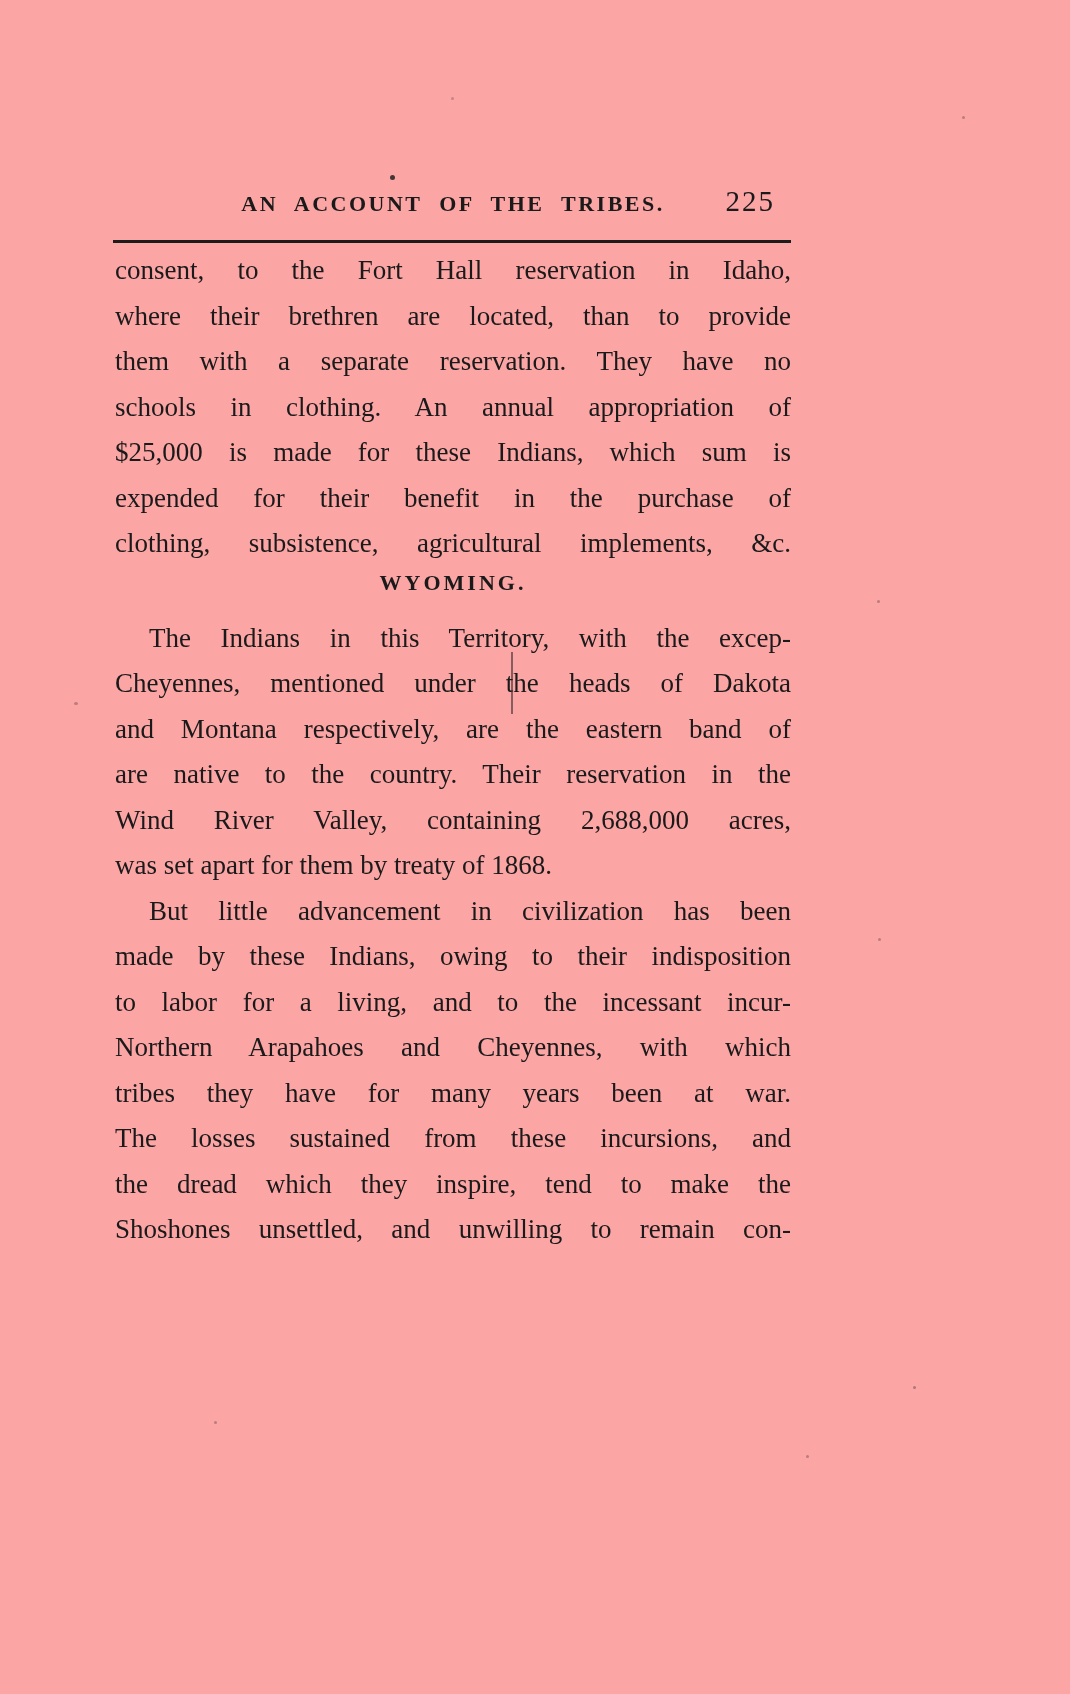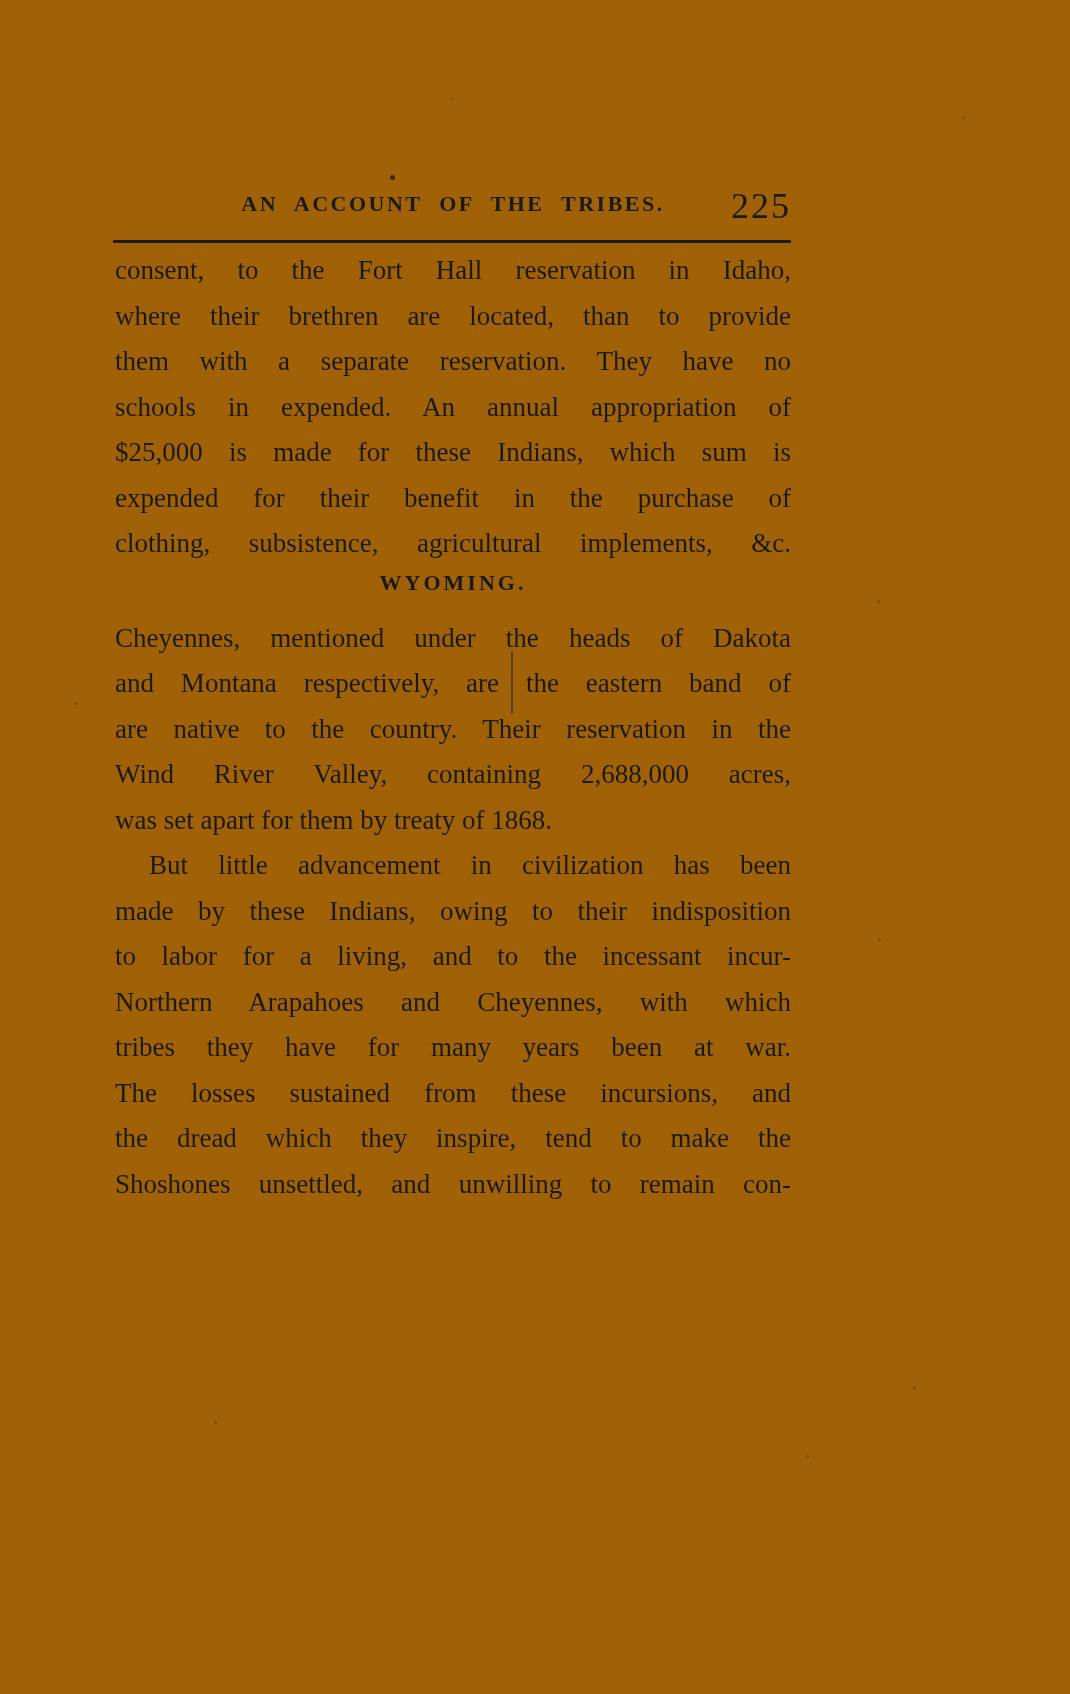--- a/index.html
+++ b/index.html
@@ -4,21 +4,21 @@
 <style>
   html, body {
     margin: 0;
     padding: 0;
     background: #fdfdfc;
   }
   .page {
     position: relative;
     width: 1070px;
     height: 1694px;
-    background: #a16207;
+    background: #fca5a5;
     overflow: hidden;
     font-family: "Liberation Serif", serif;
     color: #1a1a1a;
   }
   .running-header {
     position: absolute;
     top: 191px;
     left: 115px;
     width: 676px;
     height: 30px;
@@ -27,23 +27,23 @@
     display: block;
     text-align: center;
     font-size: 22px;
     font-weight: bold;
     letter-spacing: 2.5px;
     word-spacing: 9px;
     white-space: nowrap;
   }
   .page-number {
     position: absolute;
-    right: 0;
+    right: 16px;
     top: -6px;
-    font-size: 36px;
+    font-size: 29px;
     letter-spacing: 2px;
   }
   .header-rule {
     position: absolute;
     top: 240px;
     left: 113px;
     width: 678px;
     height: 3px;
     background: #1c1c1c;
   }
@@ -96,25 +96,26 @@
     <span class="header-title">AN ACCOUNT OF THE TRIBES.</span>
     <span class="page-number">225</span>
   </div>
 
   <div class="header-rule"></div>
 
   <div class="page-body">
       <div class="line">consent, to the Fort Hall reservation in Idaho,</div>
       <div class="line">where their brethren are located, than to provide</div>
       <div class="line">them with a separate reservation. They have no</div>
-      <div class="line">schools in expended. An annual appropriation of</div>
+      <div class="line">schools in clothing. An annual appropriation of</div>
       <div class="line">$25,000 is made for these Indians, which sum is</div>
       <div class="line">expended for their benefit in the purchase of</div>
       <div class="line">clothing, subsistence, agricultural implements, &amp;c.</div>
       <div class="section-heading">WYOMING.</div>
+      <div class="line indent">The Indians in this Territory, with the excep-</div>
       <div class="line">Cheyennes, mentioned under the heads of Dakota</div>
       <div class="line">and Montana respectively, are the eastern band of</div>
       <div class="line">are native to the country. Their reservation in the</div>
       <div class="line">Wind River Valley, containing 2,688,000 acres,</div>
       <div class="line no-justify">was set apart for them by treaty of 1868.</div>
       <div class="line indent">But little advancement in civilization has been</div>
       <div class="line">made by these Indians, owing to their indisposition</div>
       <div class="line">to labor for a living, and to the incessant incur-</div>
       <div class="line">Northern Arapahoes and Cheyennes, with which</div>
       <div class="line">tribes they have for many years been at war.</div>

